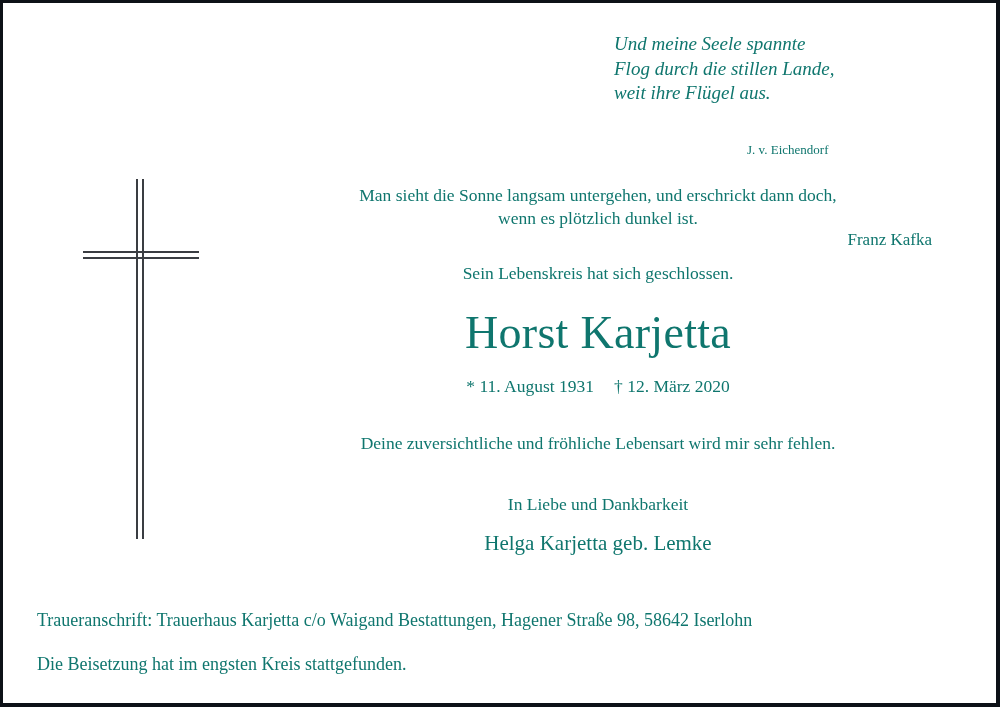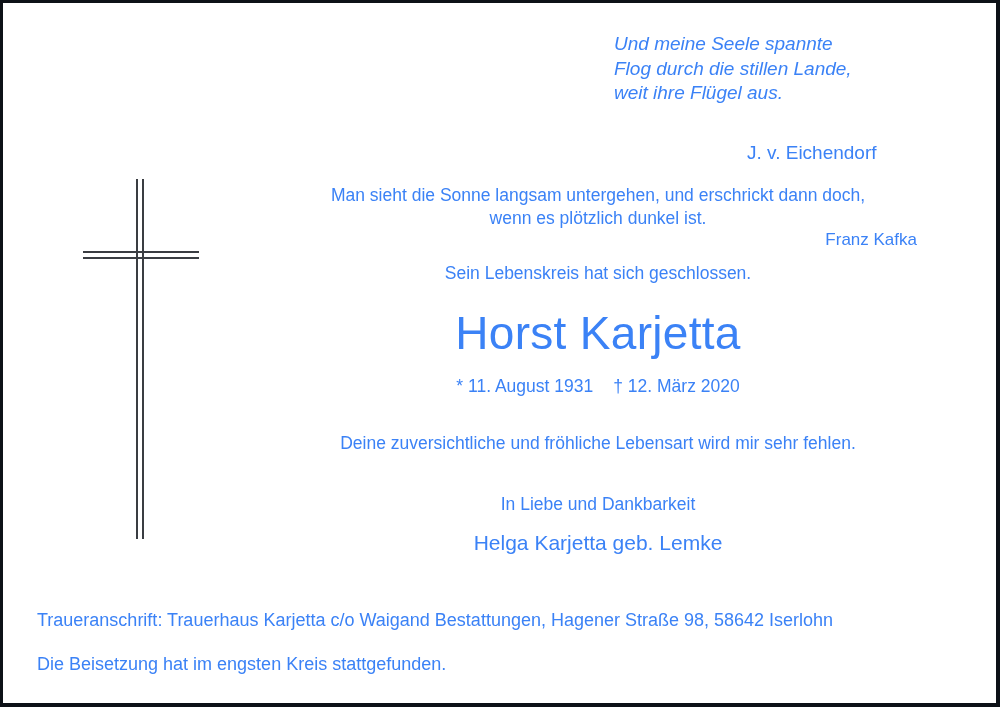--- a/index.html
+++ b/index.html
@@ -4,26 +4,26 @@
   <style>
     html, body { margin: 0; padding: 0; background: #ffffff; }
     body { width: 1000px; height: 707px; position: relative; overflow: hidden; }
     .frame {
       position: absolute; left: 0; top: 0; width: 1000px; height: 707px;
       box-sizing: border-box;
       border-top: 3px solid #0d1117; border-left: 3px solid #0d1117;
       border-right: 4px solid #0d1117; border-bottom: 4px solid #0d1117;
       background: #ffffff;
     }
-    .serif { font-family: Liberation Sans, sans-serif; color: #3b82f6; }
+    .serif { font-family: Liberation Serif, serif; color: #0f766e; }
     .abs { position: absolute; white-space: nowrap; }
     .poem { left: 611px; top: 29px; font-size: 19px; font-style: italic; line-height: 24.5px; }
-    .poem-author { left: 744px; top: 139px; font-size: 19px; }
+    .poem-author { left: 744px; top: 139px; font-size: 13px; }
     .quote { left: 0; width: 1190px; top: 181px; font-size: 17.5px; line-height: 23px; text-align: center; }
-    .quote-author { right: 79px; top: 227px; font-size: 17px; }
+    .quote-author { right: 64px; top: 227px; font-size: 17px; }
     .lebenskreis { left: 0; width: 1190px; top: 260px; font-size: 17.5px; text-align: center; }
     .name { left: 0; width: 1190px; top: 303px; font-size: 46px; text-align: center; letter-spacing: 0.3px; }
     .dates { left: 0; width: 1190px; top: 373px; font-size: 17.5px; text-align: center; }
     .dates span { display: inline-block; }
     .dates .gap { width: 20px; }
     .message { left: 0; width: 1190px; top: 430px; font-size: 17.5px; text-align: center; }
     .closing { left: 0; width: 1190px; top: 491px; font-size: 17.5px; text-align: center; }
     .signer { left: 0; width: 1190px; top: 528px; font-size: 21px; text-align: center; }
     .address { left: 34px; top: 607px; font-size: 18px; text-align: center; }
     .burial { left: 34px; top: 651px; font-size: 18px; text-align: center; }

